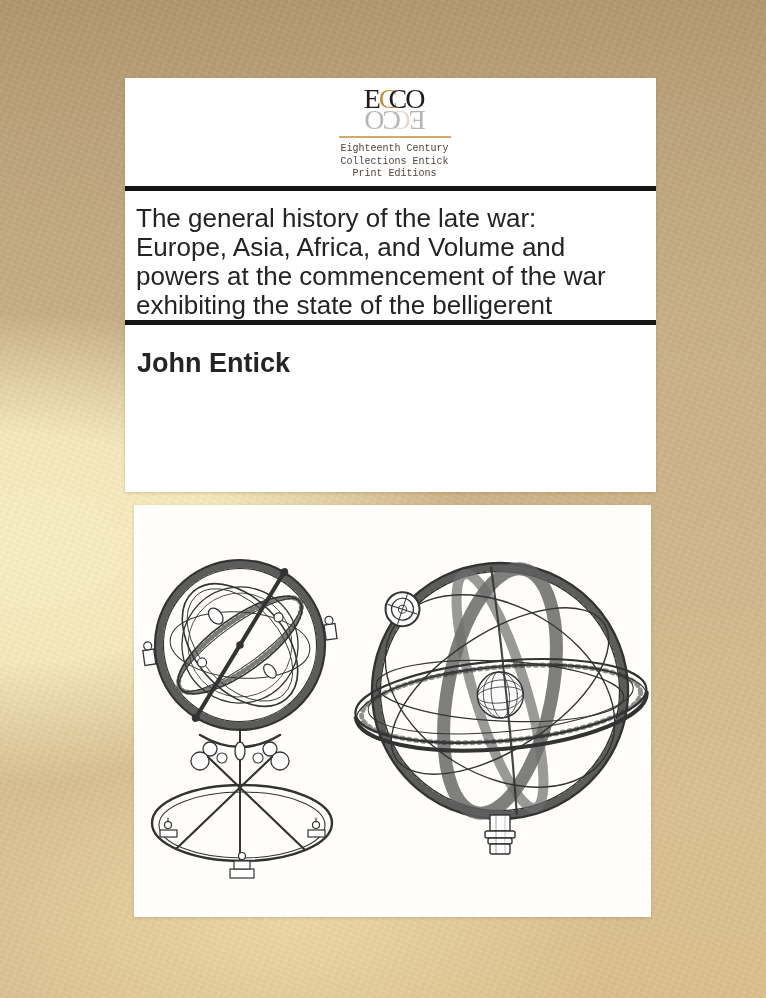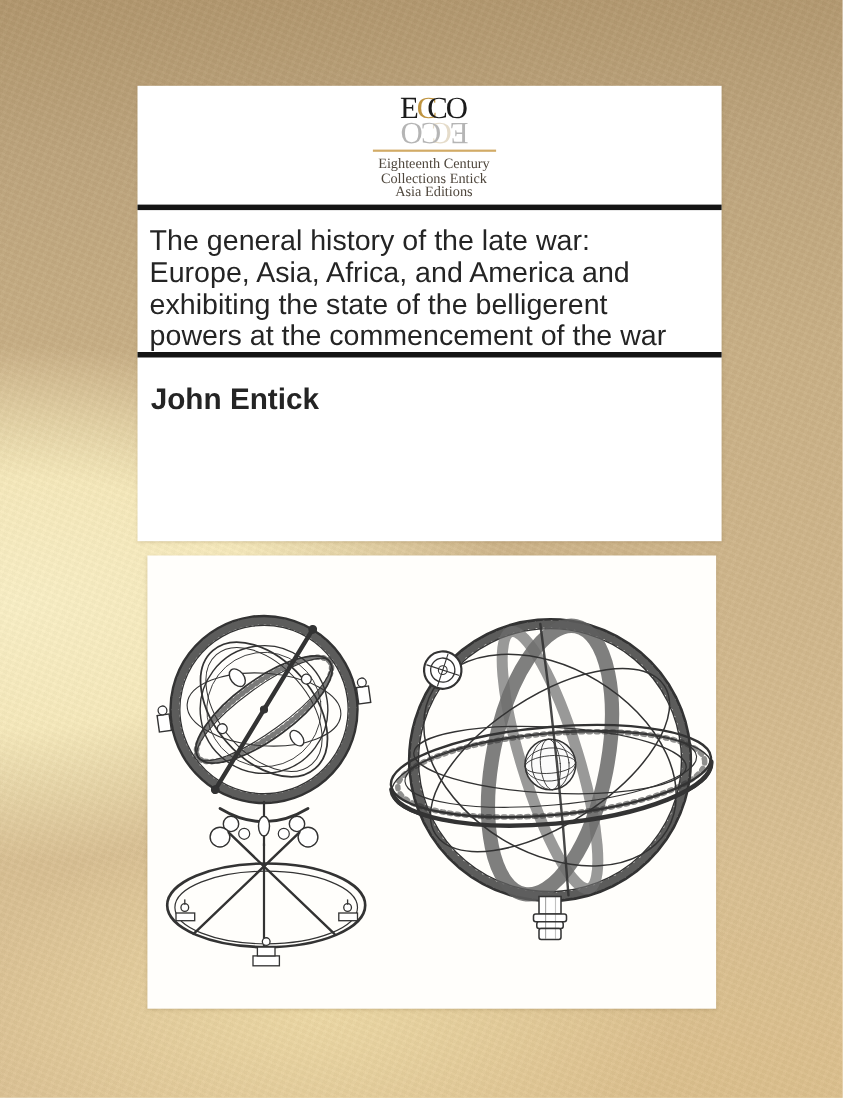--- a/index.html
+++ b/index.html
@@ -65,22 +65,22 @@
     opacity: 0.32;
     margin-top: -7px;
     filter: grayscale(35%);
   }
   .logo-rule {
     width: 112px; height: 2px;
     background: #d2ab66;
     margin: 2px auto 5px auto;
   }
   .logo-lines {
-    font-family: Liberation Serif, serif;
-    font-size: 13px;
+    font-family: Liberation Mono, monospace;
+    font-size: 10px;
     line-height: 12.5px;
     color: #4e463c;
   }
 
   .category-heading {
     flex: 1 1 auto;
     align-self: center;
     text-align: center;
     padding: 14px 2px 0 28px;
     font-size: 34.5px;
@@ -131,33 +131,33 @@
         <div class="logo-word">
           <span class="l-e">E</span><span class="l-c1">C</span><span class="l-c2">C</span><span class="l-o">O</span>
         </div>
         <div class="logo-word logo-mirror">
           <span class="l-e">E</span><span class="l-c1">C</span><span class="l-c2">C</span><span class="l-o">O</span>
         </div>
         <div class="logo-rule"></div>
         <div class="logo-lines">
           <div>Eighteenth Century</div>
           <div>Collections Entick</div>
-          <div>Asia Editions</div>
+          <div>Print Editions</div>
         </div>
       </div>
 
     </div>
 
     <div class="rule-black"></div>
 
     <div class="title-block">
       <div class="title-line">The general history of the late war:</div>
-      <div class="title-line">Europe, Asia, Africa, and America and</div>
+      <div class="title-line">Europe, Asia, Africa, and Volume and</div>
+      <div class="title-line">powers at the commencement of the war</div>
       <div class="title-line">exhibiting the state of the belligerent</div>
-      <div class="title-line">powers at the commencement of the war</div>
     </div>
 
     <div class="rule-black"></div>
 
     <div class="author-block">John Entick</div>
   </div>
 
   <div class="card-lower">
     <svg viewBox="0 0 517 412" xmlns="http://www.w3.org/2000/svg" fill="none" stroke="#333333" stroke-linecap="round">
 

